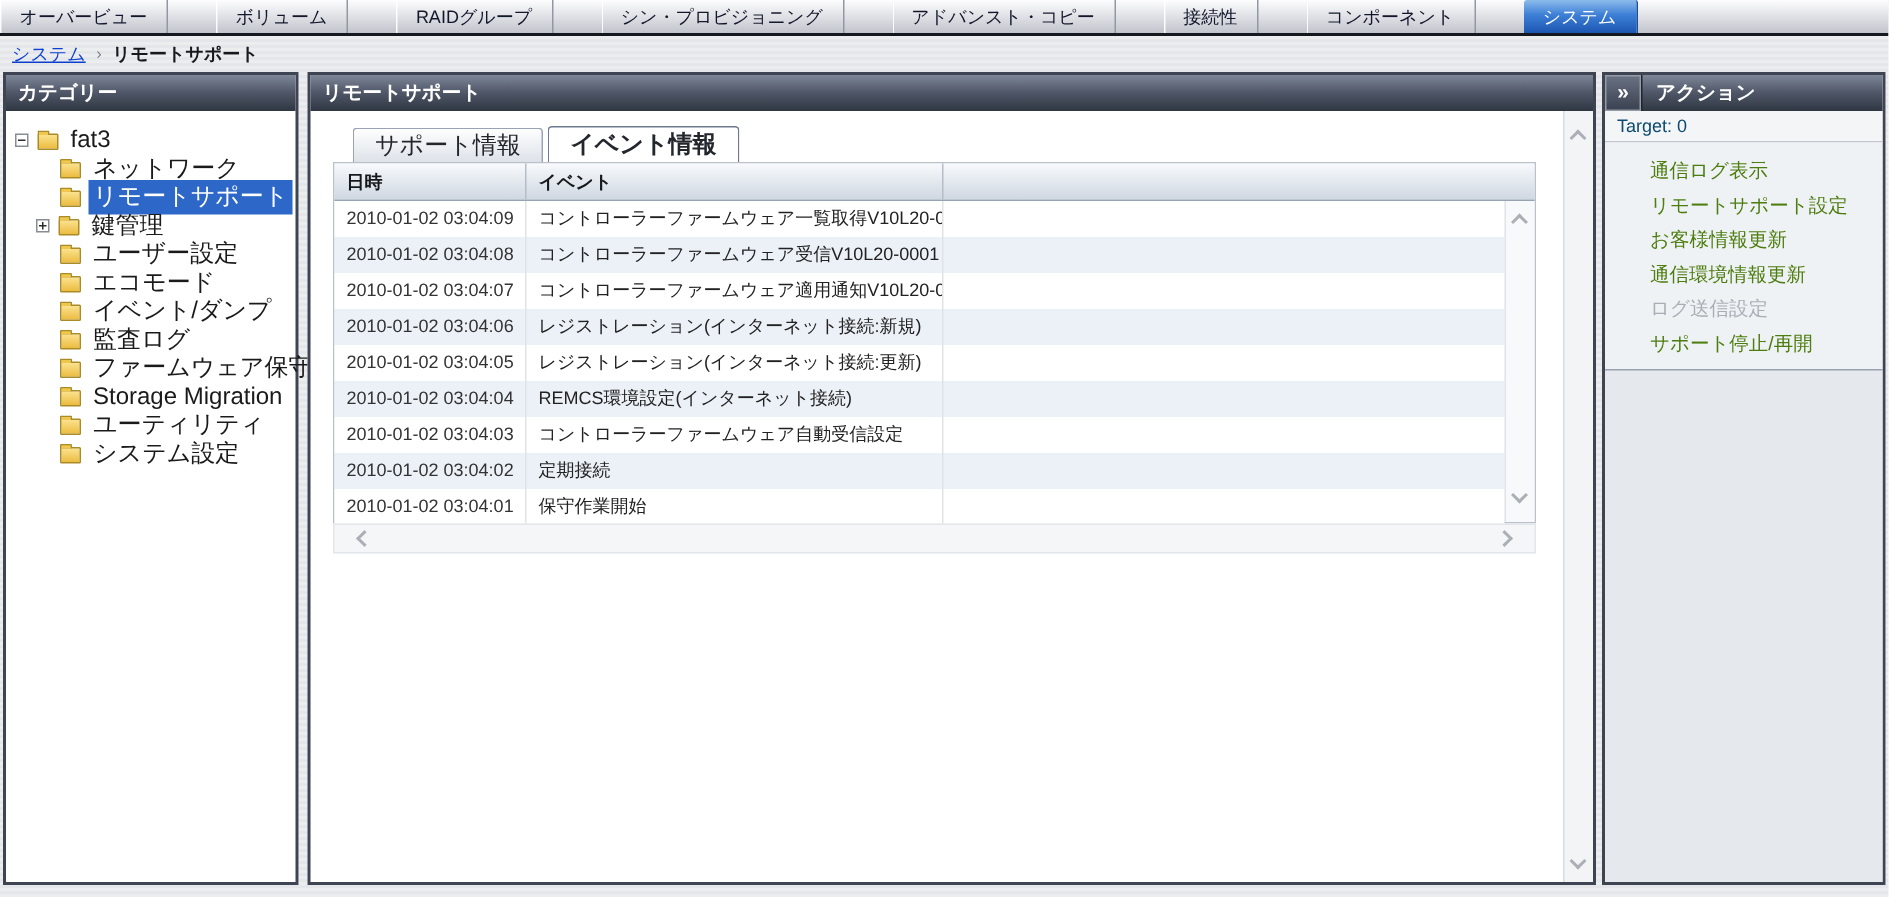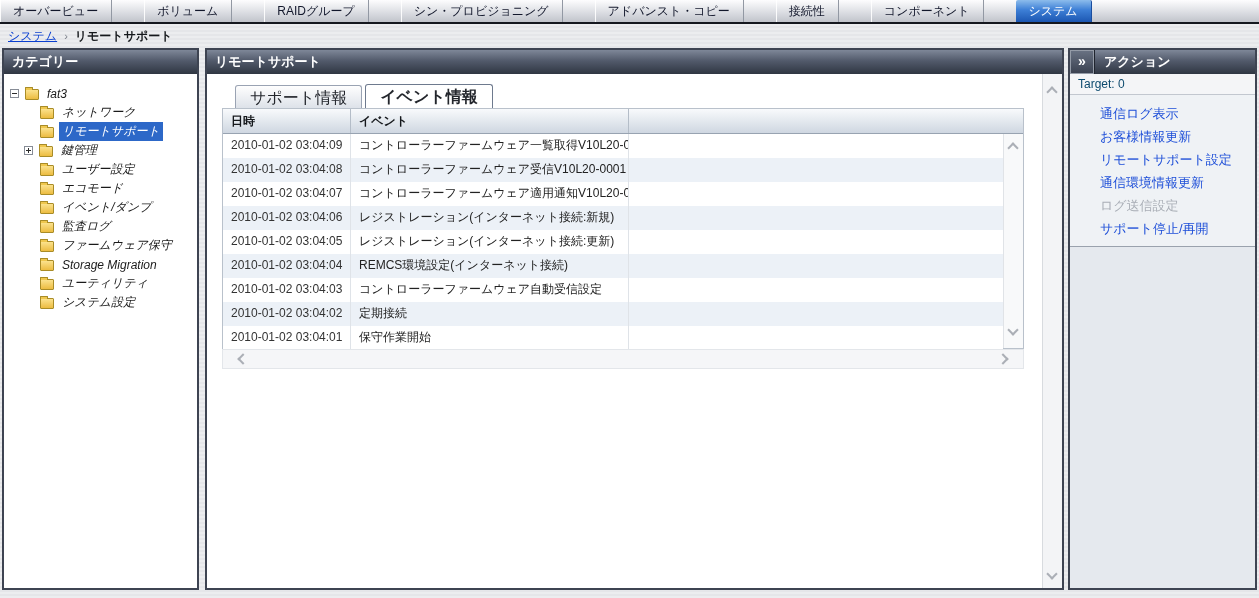--- a/index.html
+++ b/index.html
@@ -45,21 +45,21 @@
     background:#fff; border:2px solid #3e4452;
   }
   .panel-header {
     height:24px; line-height:24px; padding-left:8px;
     background: linear-gradient(180deg,#7e8798 0%,#525a6b 45%,#2f3642 100%);
     color:#fff; font-weight:bold; font-size:13px; white-space:nowrap;
   }
 
   
   .left-panel { left:2px; width:197px; }
-  .tree { padding:10px 20px 0 4px; font-size:12px; color:#1a1a1a;font-style:italic; }
+  .tree { padding:10px 20px 0 4px; font-size:16px; color:#1a1a1a; }
   .tree-row { display:flex; align-items:center; height:19px; white-space:nowrap; cursor:pointer; }
   .indent-root  { width:2px;  flex:none; }
   .indent-exp   { width:16px; flex:none; }  
   .indent-child { width:32px; flex:none; }  
   .expander {
     width:9px; height:9px; border:1px solid #878c96; background:#fff;
     position:relative; margin-right:6px; flex:none; cursor:pointer;
   }
   .expander::before { content:""; position:absolute; left:1px; right:1px; top:3px; height:1px; background:#2c2c2c; }
   .expander.plus::after { content:""; position:absolute; top:1px; bottom:1px; left:3px; width:1px; background:#2c2c2c; }
@@ -134,21 +134,21 @@
     position:absolute; left:0; top:0; width:25px; height:24px;
     background: linear-gradient(#6a7384,#39404f);
     box-shadow: inset 0 0 0 1px #949ba7; border-right:1px solid #1f242e;
     color:#fff; text-align:center; line-height:22px; font-size:14px; cursor:pointer;
   }
   .target-row {
     flex:none; height:21px; line-height:20px; padding-left:8px; font-size:12px; color:#0c4a6e;
     background:#f4f5f7; border-bottom:1px solid #c2c7cf;
   }
   .action-list { flex:none; background:#eff2f5; padding:7px 0 6px; }
-  .action-item { height:23px; line-height:23px; padding-left:30px; font-size:13px; color:#1d4ed8;
+  .action-item { height:23px; line-height:23px; padding-left:30px; font-size:13px; color:#4d7c0f;
     white-space:nowrap; cursor:pointer; }
   .action-item.disabled { color:#a9aeb6; cursor:default; }
   .action-filler { flex:1; background:#e5e9ee; border-top:1px solid #9aa2ad; }
 </style>
 </head>
 <body>
 
 <div class="nav">
   <div class="nav-tab">オーバービュー</div>
   <div class="nav-tab">ボリューム</div>
@@ -317,20 +317,20 @@
 </div>
 
 <div class="panel action-panel">
   <div class="panel-header action-header">
     <span class="collapse-btn">»</span>
     <span>アクション</span>
   </div>
   <div class="target-row">Target: 0</div>
   <div class="action-list">
     <div class="action-item">通信ログ表示</div>
+    <div class="action-item">リモートサポート設定</div>
     <div class="action-item">お客様情報更新</div>
-    <div class="action-item">リモートサポート設定</div>
     <div class="action-item">通信環境情報更新</div>
     <div class="action-item disabled">ログ送信設定</div>
     <div class="action-item">サポート停止/再開</div>
   </div>
   <div class="action-filler"></div>
 </div>
 
 </body></html>

